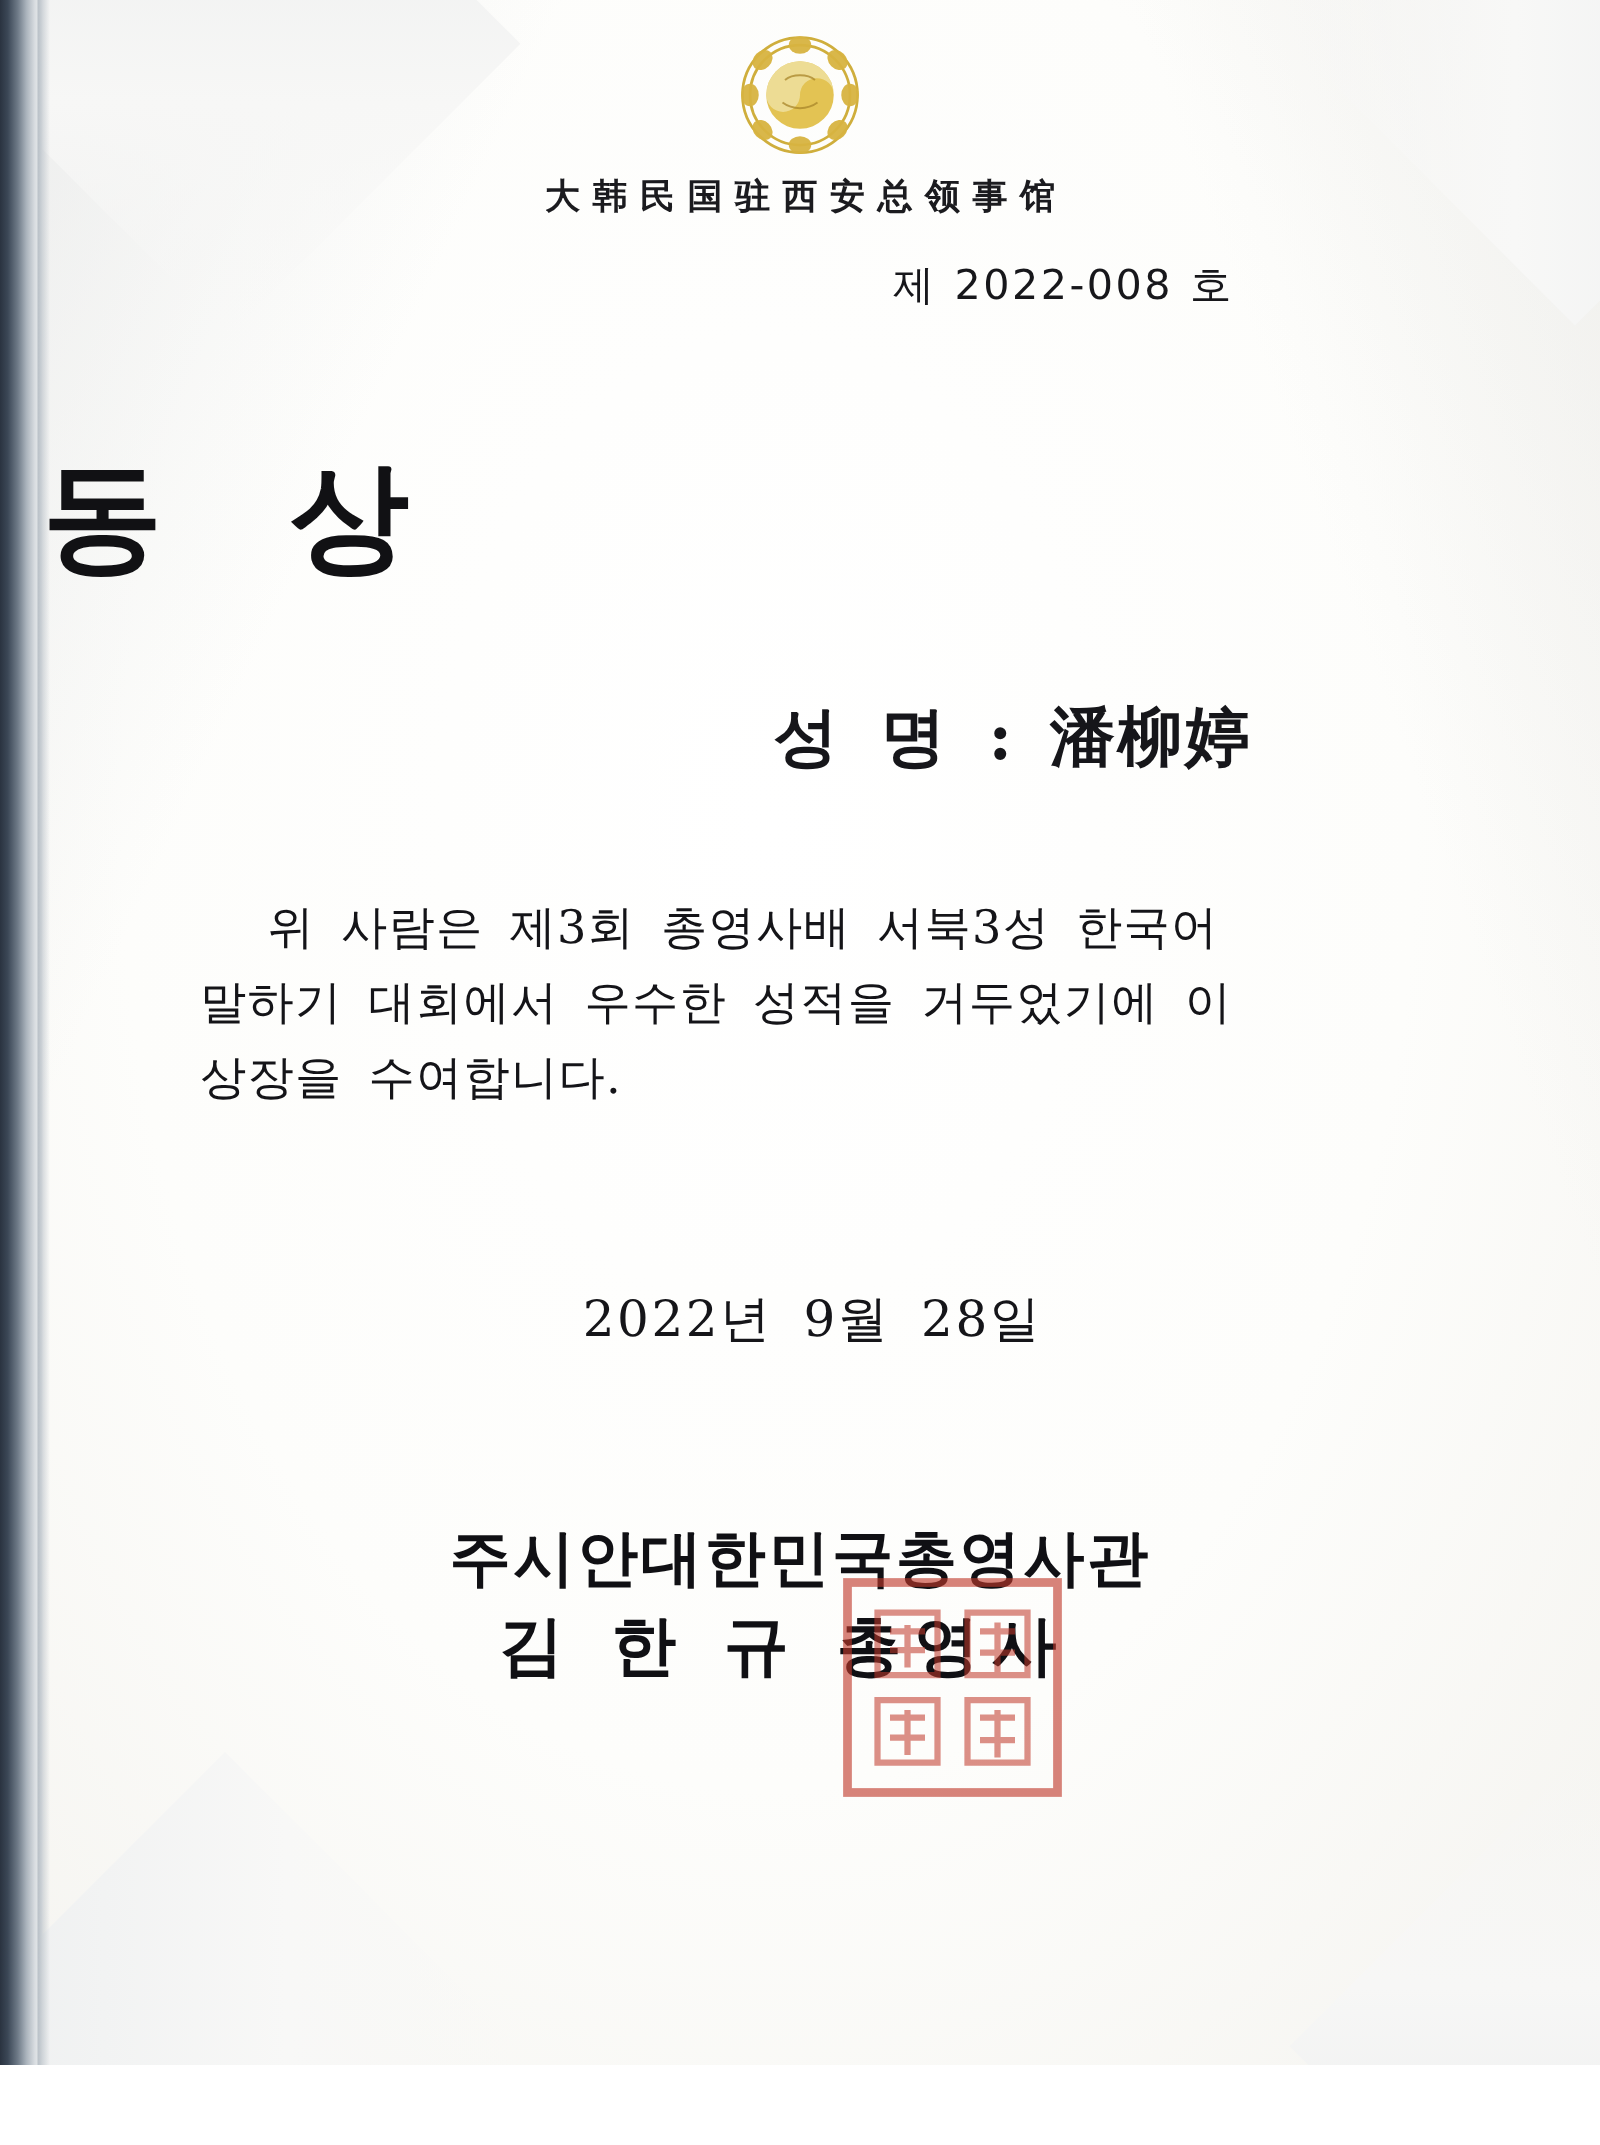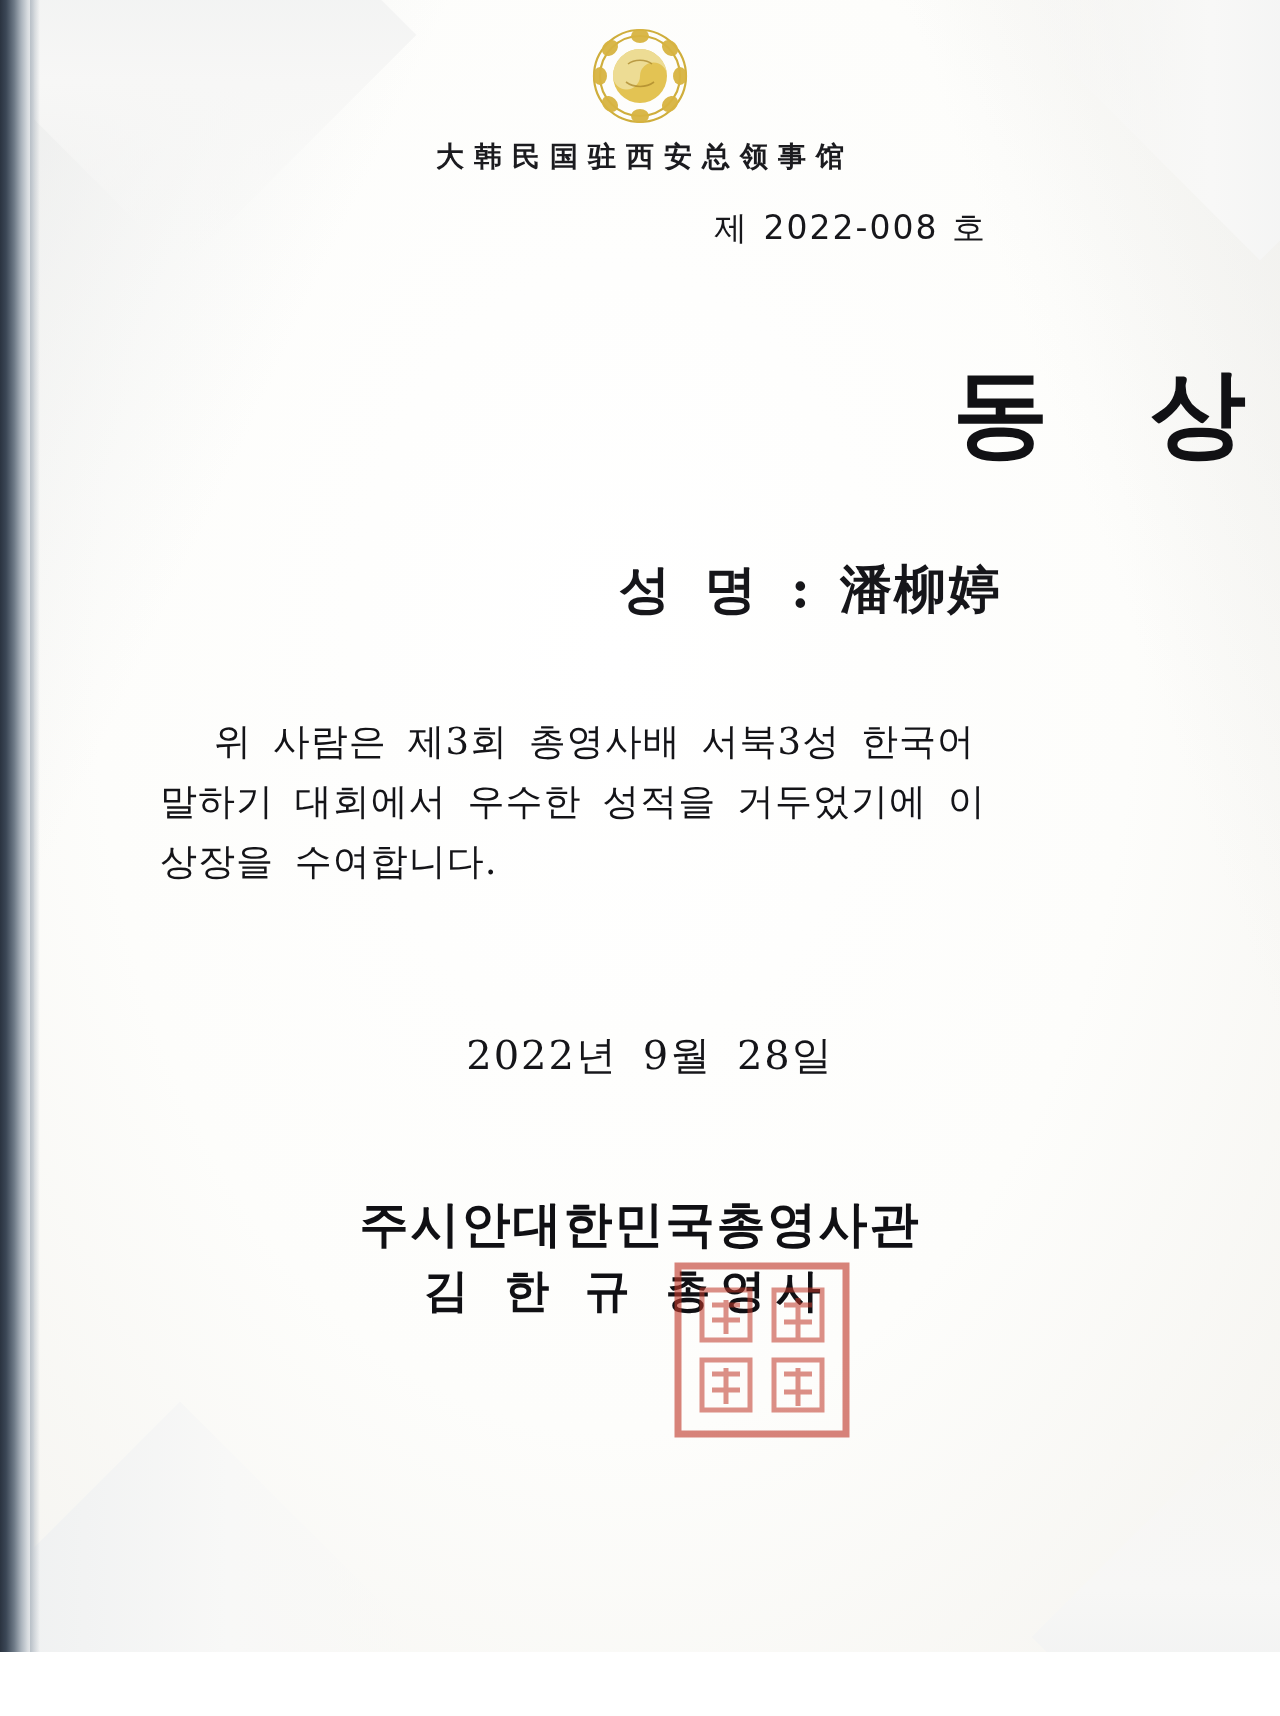--- a/index.html
+++ b/index.html
@@ -136,21 +136,21 @@
     font-family: "DejaVu Sans", sans-serif;
     letter-spacing: 2px;
   }
 
   
   #award-title {
     position: absolute;
     top: 350px;
     left: 0;
     width: 100%;
-    text-align: right;
+    text-align: left;
     font-family: "DejaVu Serif", serif;
     font-size: 96px;
     font-weight: 700;
     letter-spacing: 34px;
     text-indent: 34px;
     color: #111114;
   }
 
   
   #recipient-line {
@@ -206,24 +206,25 @@
     width: 100%;
     text-align: center;
     font-family: "DejaVu Serif", serif;
     color: #101014;
   }
   #issuer-office {
     font-size: 49px;
     font-weight: 700;
     letter-spacing: 2px;
     line-height: 1.18;
+    margin-top: 22px;
   }
   #issuer-name {
     margin-top: 10px;
-    font-size: 45px;
+    font-size: 52px;
     font-weight: 700;
     letter-spacing: 10px;
     text-indent: 10px;
     line-height: 1.18;
     padding-right: 36px;
   }
 
   
   #official-seal {
     position: absolute;

